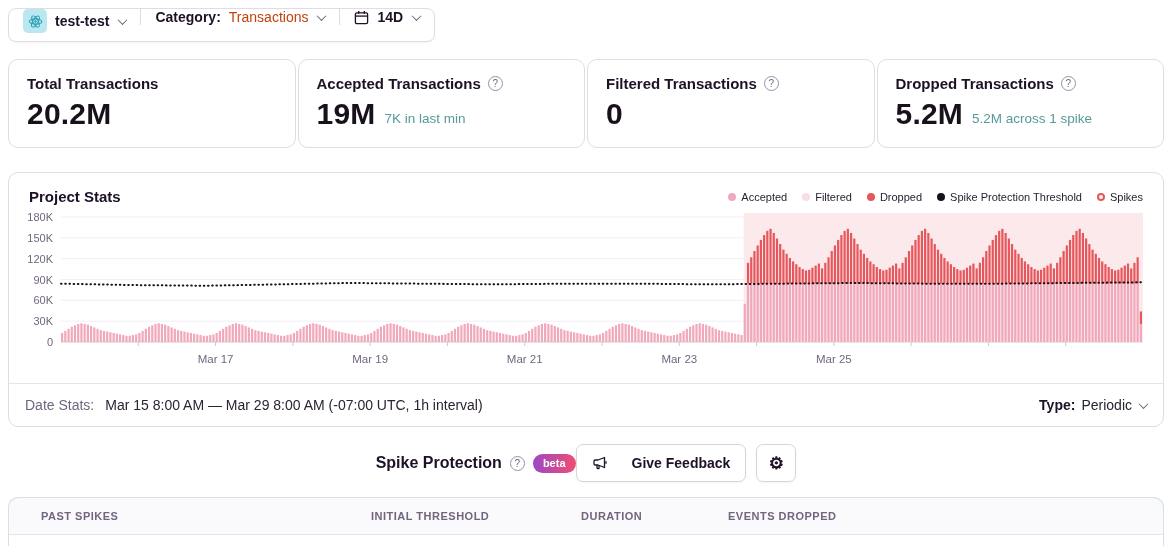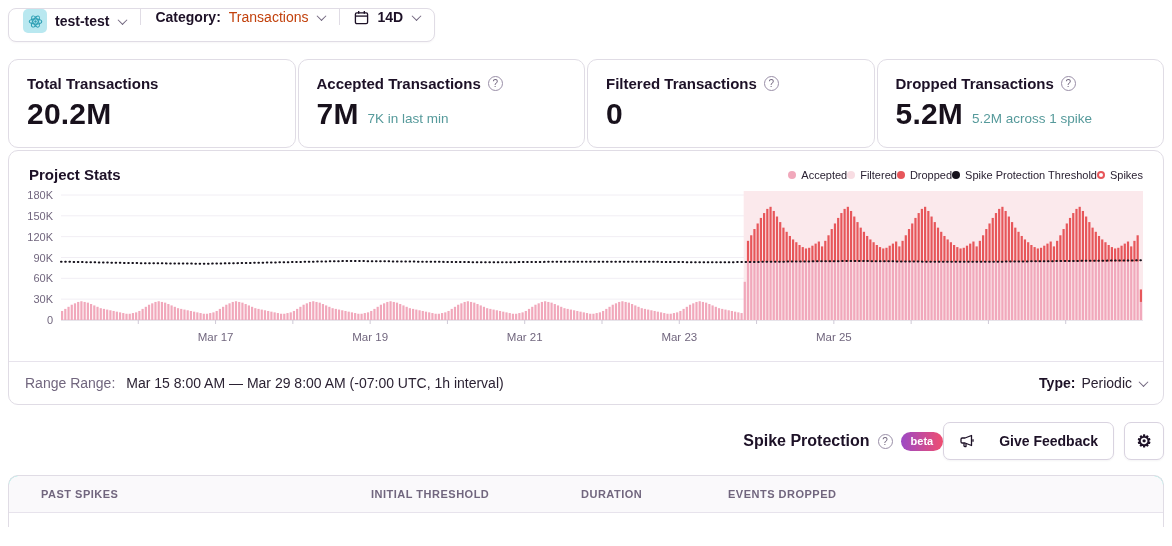--- a/index.html
+++ b/index.html
@@ -25,57 +25,57 @@
   .projname { font-weight:bold; font-size:14px; color:#1d1127; }
   .chev {
     width:7px; height:7px; border-right:1.6px solid #71667e; border-bottom:1.6px solid #71667e;
     transform:rotate(45deg) translate(-1px,-1px); display:inline-block; margin-left:2px;
   }
   .seglabel { font-weight:bold; font-size:14px; color:#1d1127; }
   .segvalue { font-size:14px; color:#c2410c; }
   .cal { display:flex; align-items:center; }
 
   
-  .cards { display:grid; grid-template-columns:repeat(4,1fr); gap:2px; margin-bottom:2px; }
+  .cards { display:grid; grid-template-columns:repeat(4,1fr); gap:2px; margin-bottom:24px; }
   .card {
     border:1px solid #e0dce5; border-radius:10px; background:#fff;
     padding:15px 18px 14px; height:89px;
   }
   .card-title-row { display:flex; align-items:center; gap:7px; margin-bottom:6px; }
   .card-title { font-size:15px; font-weight:bold; color:#1d1127; }
   .help {
     width:15px; height:15px; border:1px solid #9a8fa8; border-radius:50%;
     font-size:10px; color:#71667e; display:inline-flex; align-items:center; justify-content:center;
     cursor:pointer; flex:0 0 auto;
   }
   .card-value-row { display:flex; align-items:flex-end; gap:9px; }
   .card-value { font-size:30px; font-weight:600; color:#18111c; line-height:1.05; letter-spacing:.2px; }
   .card-sub { font-size:13.5px; color:#569a9b; padding-bottom:4px; }
 
   
   .chart-panel { border:1px solid #e0dce5; border-radius:10px; background:#fff; margin-bottom:17px; }
   .chart-head { display:flex; justify-content:space-between; align-items:center; padding:15px 20px 2px 20px; }
   .chart-title { font-size:15px; font-weight:bold; color:#1d1127; }
-  .legend { display:flex; align-items:center; }
+  .legend { display:flex; align-items:center; gap:15px; }
   .legend-item { display:flex; align-items:center; gap:5px; font-size:11px; color:#2b2233; cursor:pointer; }
   .ldot { width:8px; height:8px; border-radius:50%; display:inline-block; }
   .chart-body { padding:0 6px; }
   .chart-foot {
     border-top:1px solid #e7e3ec; display:flex; justify-content:space-between; align-items:center;
     padding:13px 16px; font-size:14px;
   }
   .foot-left { display:flex; align-items:center; gap:11px; }
   .foot-label { color:#71667e; }
   .foot-value { color:#2b2233; }
   .foot-right { display:flex; align-items:center; gap:6px; cursor:pointer; }
   .type-label { font-weight:bold; color:#1d1127; }
   .type-value { color:#2b2233; }
 
   
-  .section-row { display:flex; justify-content:flex-end; align-items:center; margin:2px 0 15px; }
+  .section-row { display:flex; justify-content:center; align-items:center; margin:2px 0 15px; }
   .section-left { display:flex; align-items:center; gap:8px; }
   .section-title { font-size:16px; font-weight:bold; color:#1d1127; }
   .beta {
     background:linear-gradient(90deg,#9c49c5,#ef4e71);
     color:#fff; font-size:11px; font-weight:bold; padding:3px 10px 4px; border-radius:20px;
   }
   .section-right { display:flex; align-items:center; gap:10px; }
   .btn {
     display:flex; align-items:center; gap:24px; background:#fff;
     border:1px solid #d9d3e0; border-radius:7px; padding:0 15px; height:38px;
@@ -144,21 +144,21 @@
       <div class="card-value-row">
         <span class="card-value">20.2M</span>
       </div>
     </div>
     <div class="card">
       <div class="card-title-row">
         <span class="card-title">Accepted Transactions</span>
         <span class="help">?</span>
       </div>
       <div class="card-value-row">
-        <span class="card-value">7M</span>
+        <span class="card-value">19M</span>
         <span class="card-sub">7K in last min</span>
       </div>
     </div>
     <div class="card">
       <div class="card-title-row">
         <span class="card-title">Filtered Transactions</span>
         <span class="help">?</span>
       </div>
       <div class="card-value-row">
         <span class="card-value">0</span>
@@ -695,21 +695,21 @@
           <line x1="1050.7142857142858" y1="135" x2="1050.7142857142858" y2="139" stroke="#cfc9d6" stroke-width="1"></line>
           <text x="200.57142857142858" y="156" text-anchor="middle" font-size="11.5" fill="#71667e">Mar 17</text>
           <text x="355.14285714285717" y="156" text-anchor="middle" font-size="11.5" fill="#71667e">Mar 19</text>
           <text x="509.7142857142857" y="156" text-anchor="middle" font-size="11.5" fill="#71667e">Mar 21</text>
           <text x="664.2857142857143" y="156" text-anchor="middle" font-size="11.5" fill="#71667e">Mar 23</text>
           <text x="818.8571428571429" y="156" text-anchor="middle" font-size="11.5" fill="#71667e">Mar 25</text>
         </svg>
     </div>
     <div class="chart-foot">
       <div class="foot-left">
-        <span class="foot-label">Range Range:</span>
+        <span class="foot-label">Date Stats:</span>
         <span class="foot-value">Mar 15 8:00 AM — Mar 29 8:00 AM (-07:00 UTC, 1h interval)</span>
       </div>
       <div class="foot-right">
         <span class="type-label">Type:</span>
         <span class="type-value">Periodic</span>
         <span class="chev"></span>
       </div>
     </div>
   </div>
 

